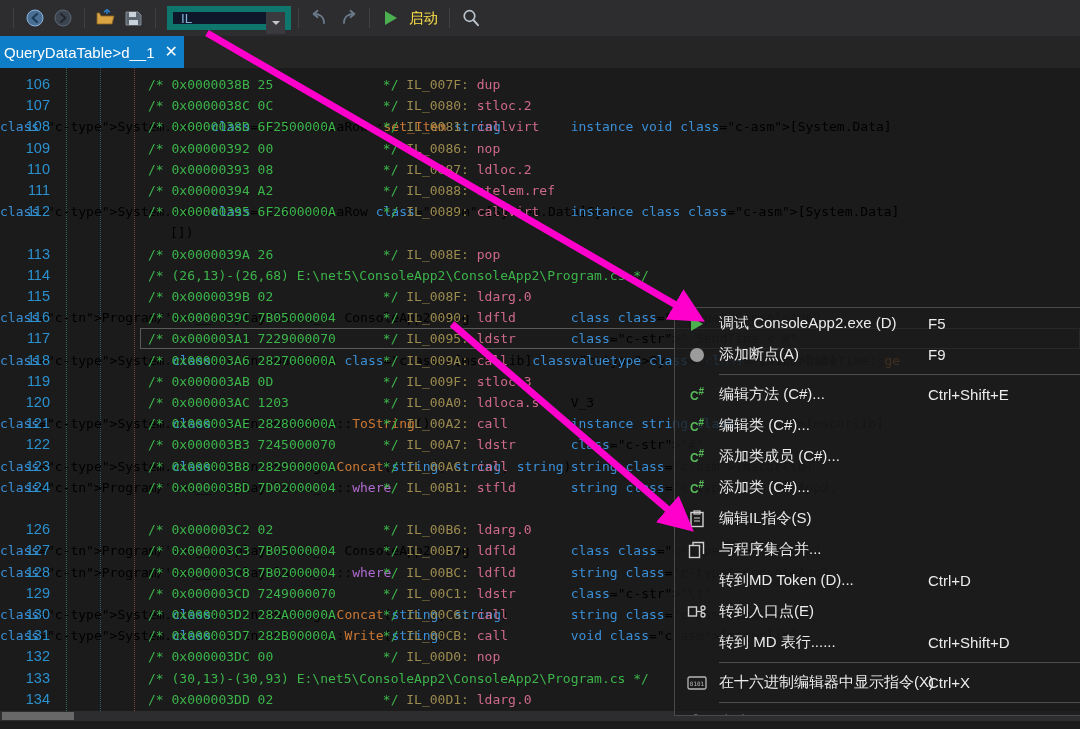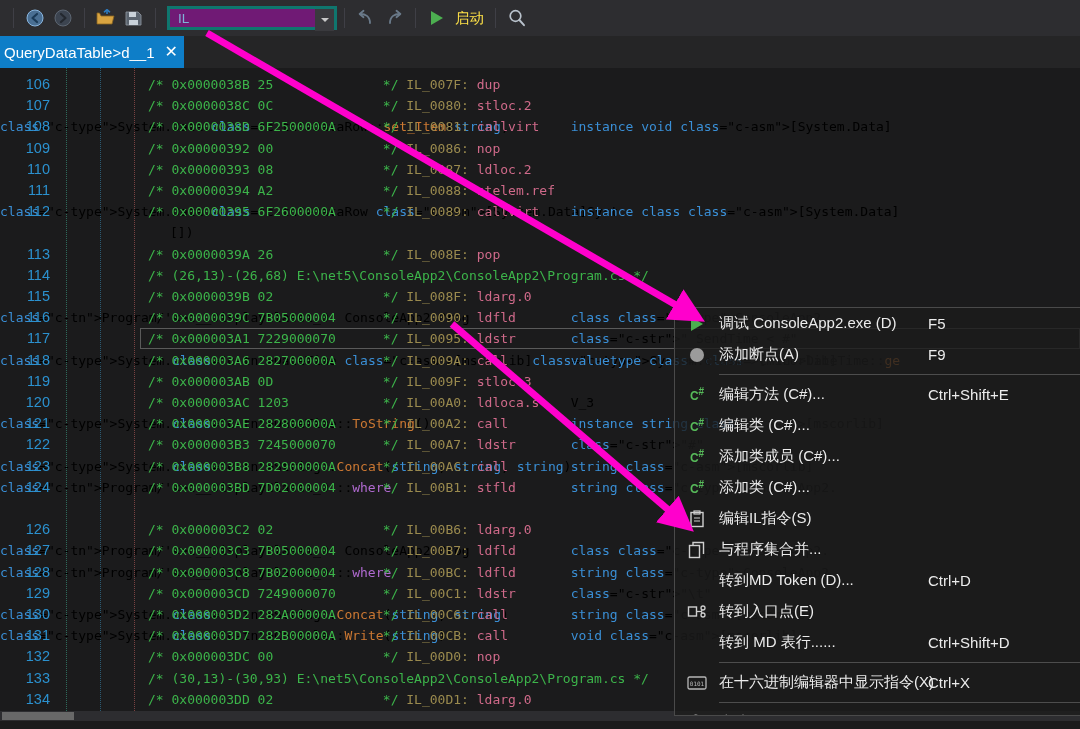--- a/index.html
+++ b/index.html
@@ -33,23 +33,23 @@
     width: 26px; height: 26px;
     display: flex; align-items: center; justify-content: center;
     margin: 0 1px;
   }
   .tb-label {
     color: #fde047; font-size: 14.5px;
     margin-left: 4px; margin-right: 4px;
     white-space: nowrap;
   }
   .combo {
-    width: 170px; height: 24px;
-    background: #701a75;
-    border: 3px solid #0f766e;
+    width: 124px; height: 24px;
+    background: #0f172a;
+    border: 6px solid #0f766e;
     display: flex; align-items: center;
     position: relative;
     margin-left: 4px;
   }
   .combo .combo-val {
     color: #7fb2d8; font-size: 13.5px;
     padding-left: 8px;
     font-family: "Liberation Sans", sans-serif;
   }
   .combo .combo-arrow {

